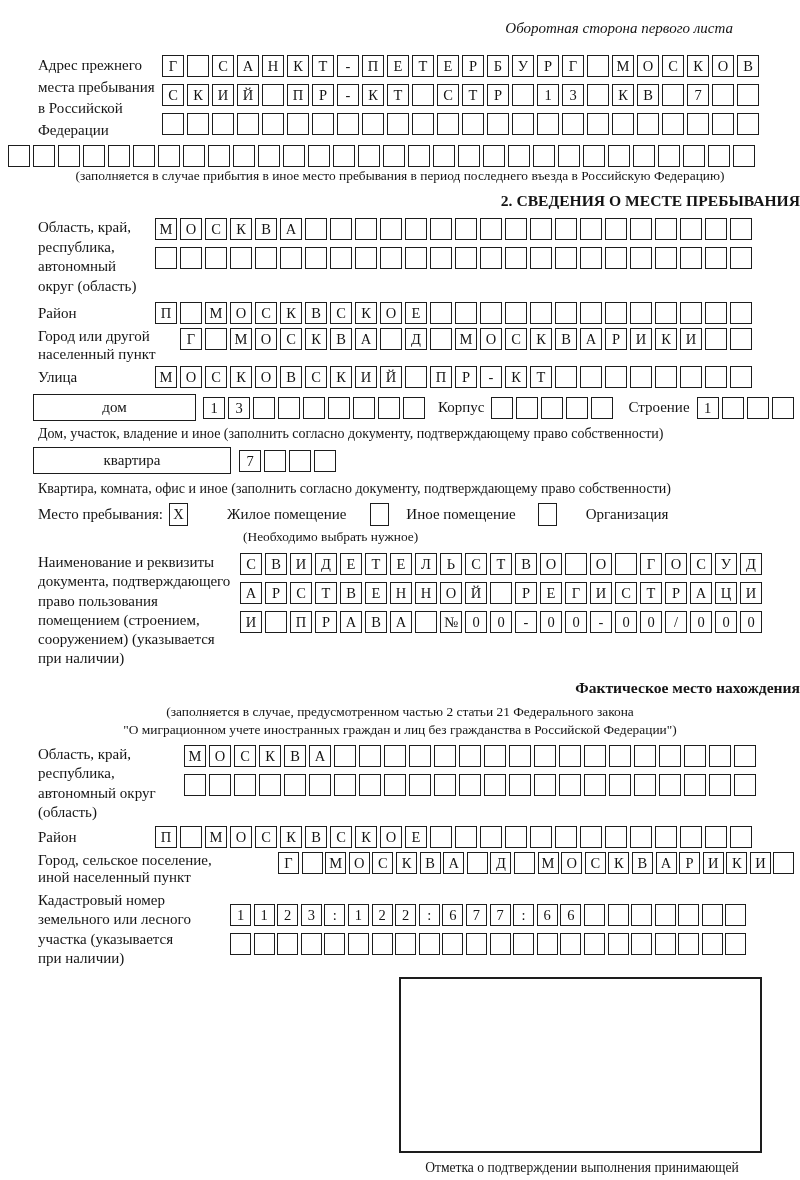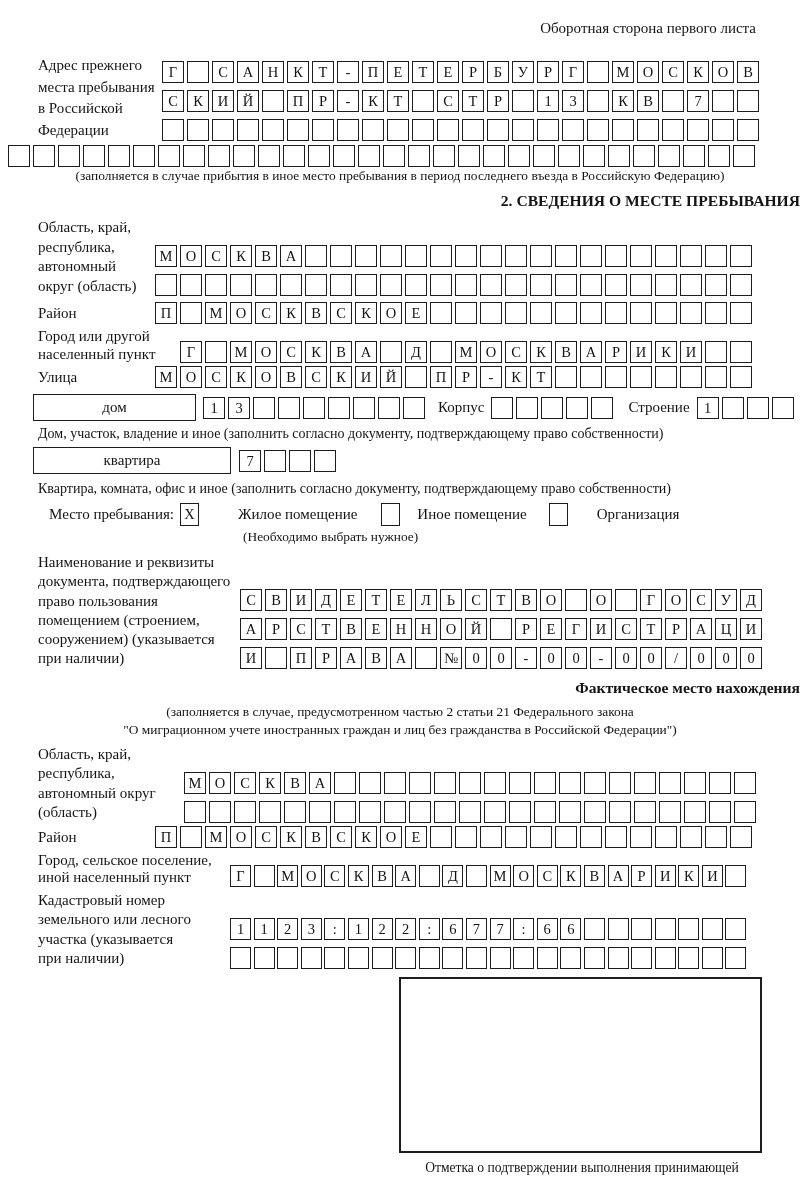--- a/index.html
+++ b/index.html
@@ -1,21 +1,21 @@
 <!DOCTYPE html>
 <html><head>
 <meta charset="utf-8">
 <style>
   html,body{margin:0;padding:0;}
   body{
     width:800px;height:1180px;overflow:hidden;background:#ffffff;color:#141414;
     font-family:"Liberation Serif","DejaVu Serif",serif;font-size:15px;
   }
-  .header-note{padding:20px 44px 0 0;text-align:right;font-size:15px;}
-  .frow{display:flex;align-items:flex-end;}
+  .header-note{padding:20px 67px 0 0;text-align:right;font-size:15px;font-style:italic;}
+  .frow{display:flex;align-items:flex-start;}
   .lbl{flex:0 0 auto;font-size:15px;line-height:19.5px;}
   .lbl-mid{align-self:center;line-height:16px;font-family:Liberation Serif, serif;}
   .cellcol{flex:0 0 auto;}
   .cellrow{display:flex;white-space:nowrap;margin-bottom:7px;}
   .cellrow:last-child{margin-bottom:0;}
   .cell{
     box-sizing:border-box;flex:0 0 auto;width:22px;height:22px;margin-right:3px;
     border:1.6px solid #1d1d1d;display:inline-flex;align-items:center;justify-content:center;
     font-size:14.5px;line-height:20px;
   }
@@ -53,26 +53,26 @@
   .kv-row{display:flex;align-items:center;margin:5px 0 0 33px;}
   .inline-lbl{flex:0 0 auto;font-size:15px;}
   .doc-block{margin:8px 0 0 38px;}
   .doc-block .lbl{width:202px;line-height:19.3px;}
   .fakt-title{margin-top:10px;}
   .fakt-note{margin-top:6px;}
   .fakt-oblast{margin:6px 0 0 38px;}
   .fakt-oblast .lbl{width:146px;}
   .fakt-rayon{margin:3px 0 0 38px;}
   .fakt-rayon .lbl{width:117px;}
-  .fakt-gorod{margin:4px 0 0 38px;}
+  .fakt-gorod{margin:4px 0 0 38px;gap:48px;}
   .fakt-gorod .lbl{width:192px;line-height:17.5px;}
   .kadastr-block{margin:4px 0 0 38px;}
   .kadastr-block .lbl{width:192px;}
   .kadastr-block .cellcol{margin-top:13px;}
-  .mesto-label{margin-right:6px;margin-left:11px;}
+  .mesto-label{margin-right:6px;}
   .opt-zh{margin-left:39px;}
   .cb-in{margin-left:24px;}
   .opt-in{margin-left:17px;}
   .cb-org{margin-left:22px;}
   .opt-org{margin-left:29px;}
   .vybor-note{margin:3px 0 0 243px;font-size:13.4px;}
   .korpus-lbl{margin:0 7px 0 10px;}
   .stroenie-lbl{margin:0 7px 0 12px;}
 </style>
 </head>

